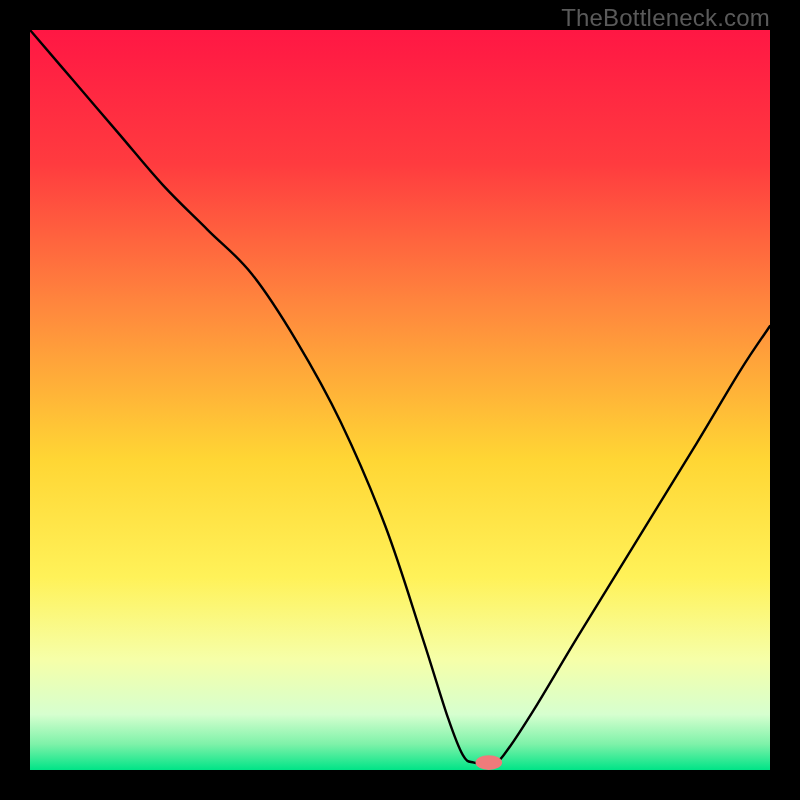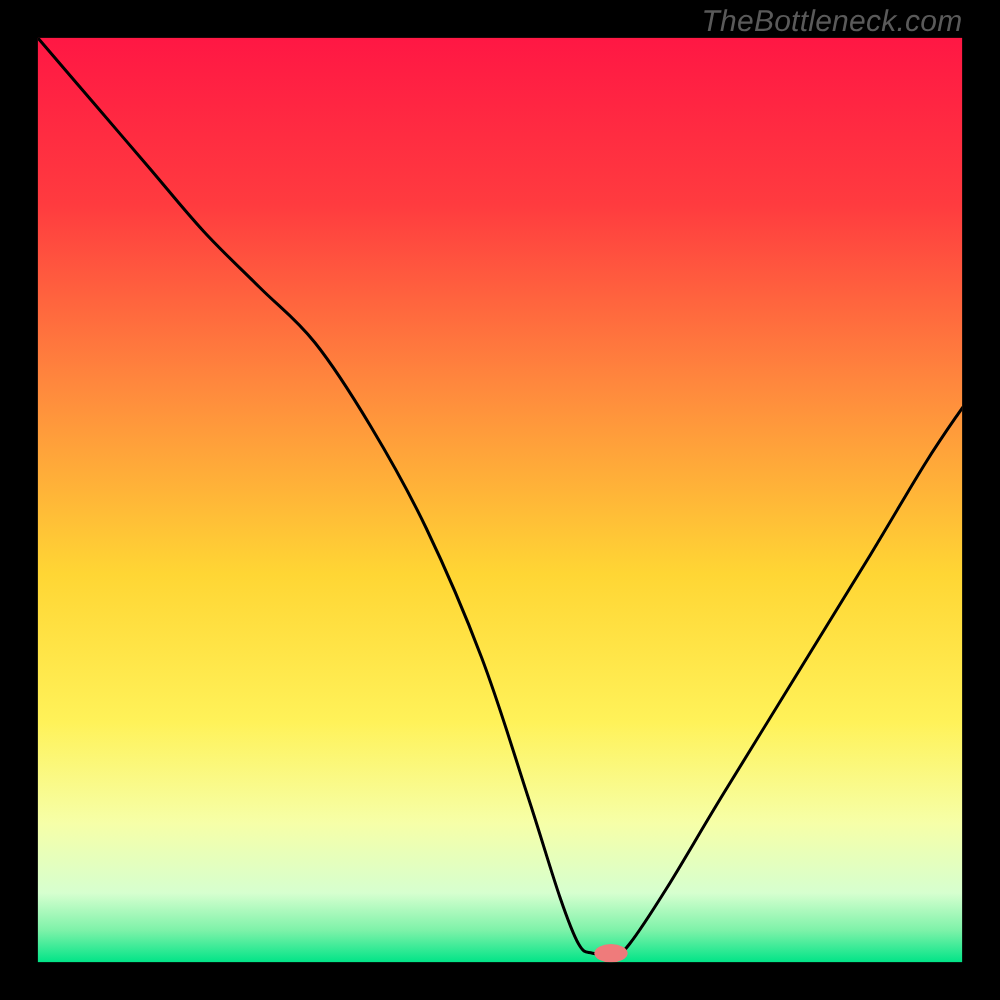--- a/index.html
+++ b/index.html
@@ -27,21 +27,20 @@
   }
   .watermark {
     position: absolute;
     top: 4px;
     right: 30px;
     color: #5a5a5a;
     font-size: 24px;
     font-weight: 500;
     letter-spacing: 0.2px;
     user-select: none;
-    font-style: italic;
   }
   svg { display: block; }
 </style>
 </head>
 <body>
 
 <div class="frame">
   <div class="watermark">TheBottleneck.com</div>
 
   <div class="plot-box">

